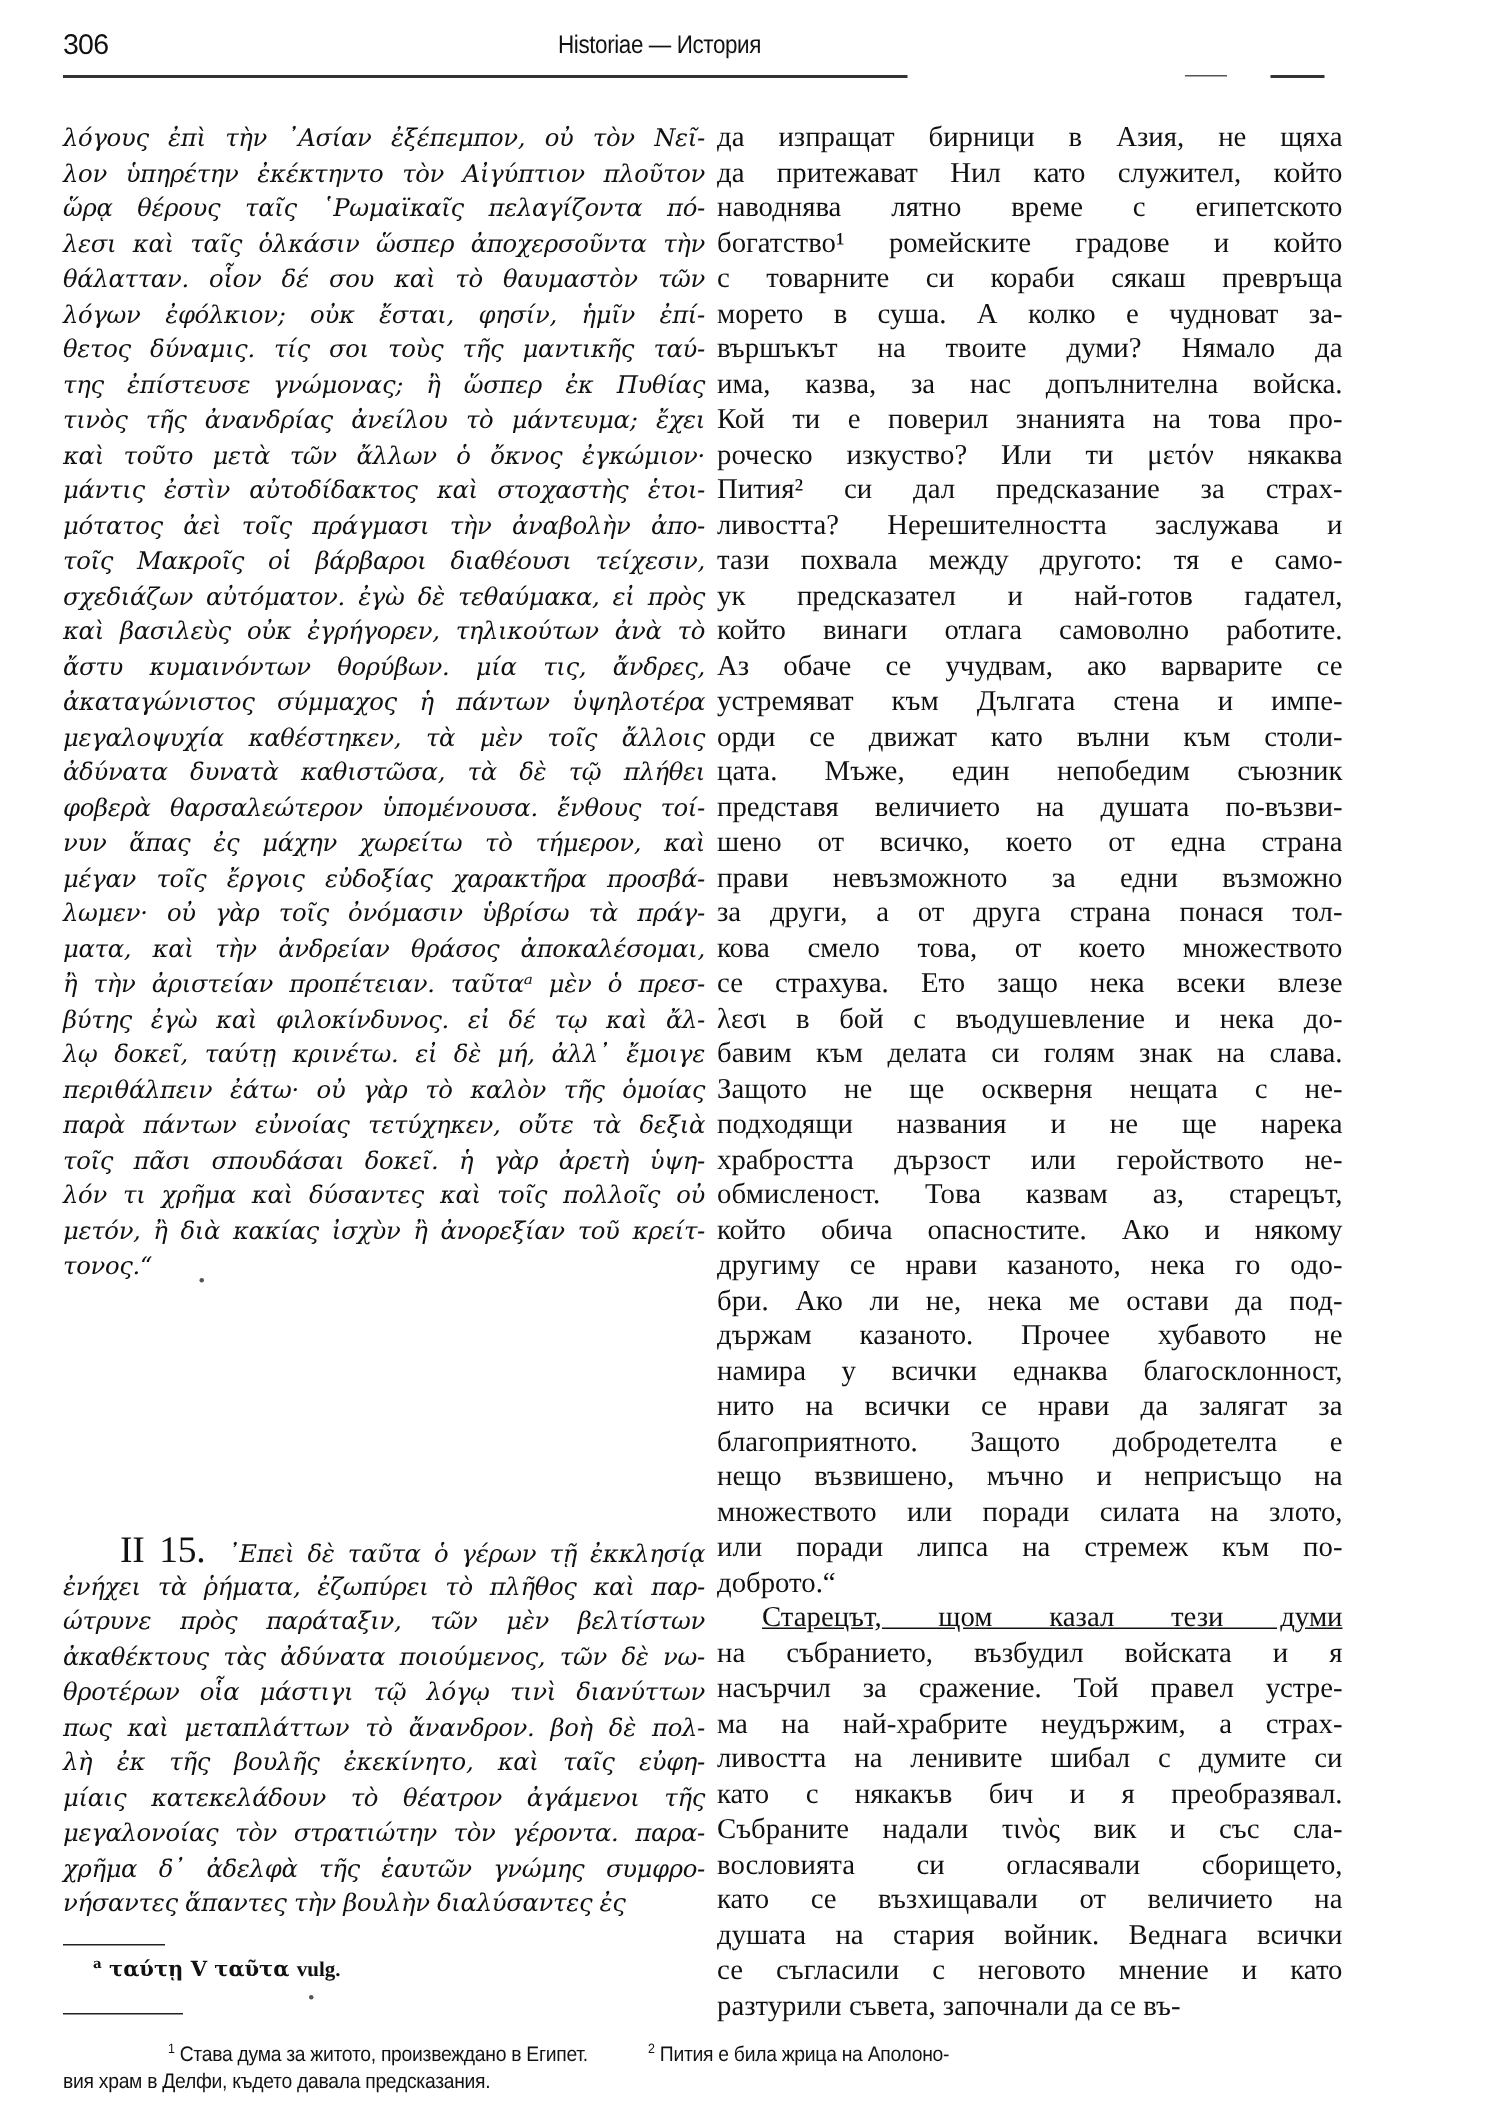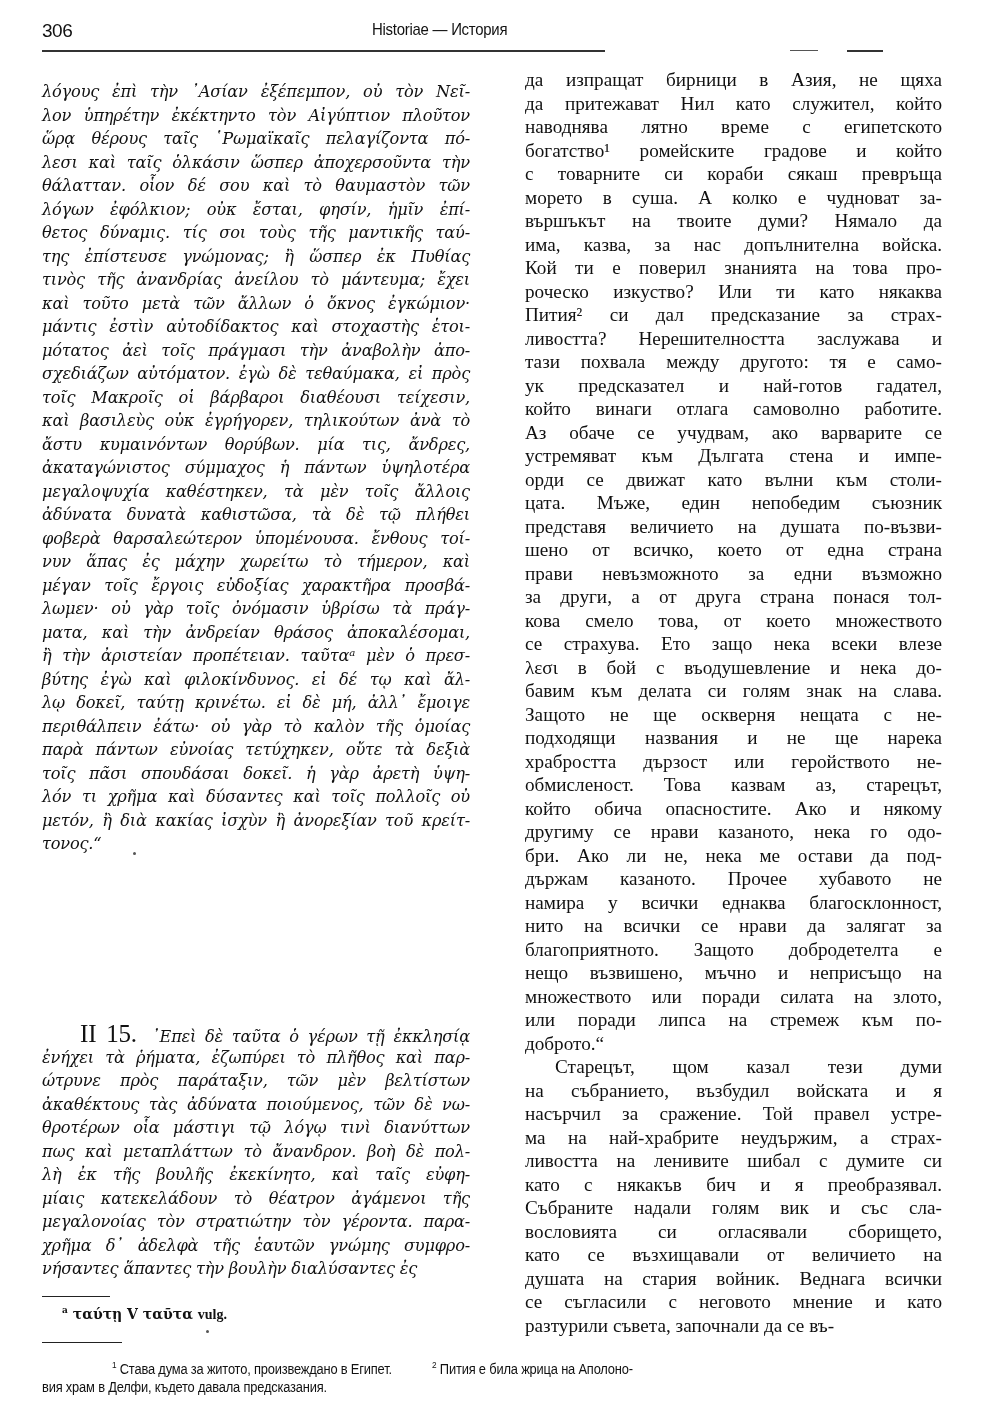--- a/index.html
+++ b/index.html
@@ -8,28 +8,28 @@
 
   .header { position: absolute; top: 14px; left: 42px; width: 870px; height: 40px; }
   .page-number { position: absolute; left: 0; top: 6px; font-family: "Liberation Sans", sans-serif; font-size: 19px; font-stretch: condensed; letter-spacing: -0.5px; }
   .running-title { position: absolute; left: 330px; top: 6px; font-family: "Liberation Sans", sans-serif; font-size: 17px; letter-spacing: -0.3px; transform: scaleX(0.88); transform-origin: left; }
   .header-rule { position: absolute; left: 0; top: 36px; width: 563px; height: 2px; background: #333; }
   .header-dash1 { position: absolute; left: 748px; top: 36px; width: 28px; height: 1px; background: #555; }
   .header-dash2 { position: absolute; left: 805px; top: 36px; width: 36px; height: 2px; background: #333; }
 
   .col { position: absolute; }
   .col-greek { left: 42px; top: 80px; width: 428px; }
-  .col-bg { left: 478px; top: 68px; width: 417px; margin-left: 47px; }
+  .col-bg { left: 478px; top: 80px; width: 417px; }
 
   .line { display: block; white-space: nowrap; height: 23.5px; line-height: 23.5px; text-align: justify; text-align-last: justify; }
   .greek .line { font-family: "DejaVu Serif", serif; font-style: italic; font-size: 16.2px; letter-spacing: -0.2px; }
   .bg .line { font-family: "Liberation Serif", serif; font-size: 19.2px; }
   .line.last { text-align-last: left; }
   .line.indent { padding-left: 38px; }
-  .bg .line.indent { padding-left: 30px; }
+  .bg .line.indent { padding-left: 30px; text-decoration: underline; }
   .section-num { font-style: normal; font-family: "Liberation Serif", serif; font-size: 25px; margin-right: 6px; }
   .greek-it { font-style: italic; }
 
   .bottom-greek { position: absolute; left: 42px; top: 1022px; width: 428px; }
 
   .fn-rule-greek { position: absolute; left: 42px; top: 1296px; width: 68px; height: 1px; background: #222; }
   .apparatus { position: absolute; left: 62px; top: 1305px; font-family: "DejaVu Serif", serif; font-size: 14px; font-weight: bold; }
   .apparatus .ap-vulg { font-family: "Liberation Serif", serif; font-style: normal; font-weight: bold; }
   .apparatus sup { font-size: 9px; }
 
@@ -60,22 +60,22 @@
       <span class="line">ὥρᾳ θέρους ταῖς ῾Ρωμαϊκαῖς πελαγίζοντα πό-</span>
       <span class="line">λεσι καὶ ταῖς ὁλκάσιν ὥσπερ ἀποχερσοῦντα τὴν</span>
       <span class="line">θάλατταν. οἷον δέ σου καὶ τὸ θαυμαστὸν τῶν</span>
       <span class="line">λόγων ἐφόλκιον; οὐκ ἔσται, φησίν, ἡμῖν ἐπί-</span>
       <span class="line">θετος δύναμις. τίς σοι τοὺς τῆς μαντικῆς ταύ-</span>
       <span class="line">της ἐπίστευσε γνώμονας; ἢ ὥσπερ ἐκ Πυθίας</span>
       <span class="line">τινὸς τῆς ἀνανδρίας ἀνείλου τὸ μάντευμα; ἔχει</span>
       <span class="line">καὶ τοῦτο μετὰ τῶν ἄλλων ὁ ὄκνος ἐγκώμιον·</span>
       <span class="line">μάντις ἐστὶν αὐτοδίδακτος καὶ στοχαστὴς ἑτοι-</span>
       <span class="line">μότατος ἀεὶ τοῖς πράγμασι τὴν ἀναβολὴν ἀπο-</span>
+      <span class="line">τοῖς Μακροῖς οἱ βάρβαροι διαθέουσι τείχεσιν,</span>
       <span class="line">σχεδιάζων αὐτόματον. ἐγὼ δὲ τεθαύμακα, εἰ πρὸς</span>
-      <span class="line">τοῖς Μακροῖς οἱ βάρβαροι διαθέουσι τείχεσιν,</span>
       <span class="line">καὶ βασιλεὺς οὐκ ἐγρήγορεν, τηλικούτων ἀνὰ τὸ</span>
       <span class="line">ἄστυ κυμαινόντων θορύβων. μία τις, ἄνδρες,</span>
       <span class="line">ἀκαταγώνιστος σύμμαχος ἡ πάντων ὑψηλοτέρα</span>
       <span class="line">μεγαλοψυχία καθέστηκεν, τὰ μὲν τοῖς ἄλλοις</span>
       <span class="line">ἀδύνατα δυνατὰ καθιστῶσα, τὰ δὲ τῷ πλήθει</span>
       <span class="line">φοβερὰ θαρσαλεώτερον ὑπομένουσα. ἔνθους τοί-</span>
       <span class="line">νυν ἅπας ἐς μάχην χωρείτω τὸ τήμερον, καὶ</span>
       <span class="line">μέγαν τοῖς ἔργοις εὐδοξίας χαρακτῆρα προσβά-</span>
       <span class="line">λωμεν· οὐ γὰρ τοῖς ὀνόμασιν ὑβρίσω τὰ πράγ-</span>
       <span class="line">ματα, καὶ τὴν ἀνδρείαν θράσος ἀποκαλέσομαι,</span>
@@ -109,21 +109,21 @@
   <div class="col col-bg bg" id="bg-col">
       <span class="line">да изпращат бирници в Азия, не щяха</span>
       <span class="line">да притежават Нил като служител, който</span>
       <span class="line">наводнява лятно време с египетското</span>
       <span class="line">богатство¹ ромейските градове и който</span>
       <span class="line">с товарните си кораби сякаш превръща</span>
       <span class="line">морето в суша. А колко е чудноват за-</span>
       <span class="line">вършъкът на твоите думи? Нямало да</span>
       <span class="line">има, казва, за нас допълнителна войска.</span>
       <span class="line">Кой ти е поверил знанията на това про-</span>
-      <span class="line">роческо изкуство? Или ти като някаква</span>
+      <span class="line">роческо изкуство? Или ти μετόν някаква</span>
       <span class="line">Пития² си дал предсказание за страх-</span>
       <span class="line">ливостта? Нерешителността заслужава и</span>
       <span class="line">тази похвала между другото: тя е само-</span>
       <span class="line">ук предсказател и най-готов гадател,</span>
       <span class="line">който винаги отлага самоволно работите.</span>
       <span class="line">Аз обаче се учудвам, ако варварите се</span>
       <span class="line">устремяват към Дългата стена и импе-</span>
       <span class="line">орди се движат като вълни към столи-</span>
       <span class="line">цата. Мъже, един непобедим съюзник</span>
       <span class="line">представя величието на душата по-възви-</span>
@@ -148,21 +148,21 @@
       <span class="line">нещо възвишено, мъчно и неприсъщо на</span>
       <span class="line">множеството или поради силата на злото,</span>
       <span class="line">или поради липса на стремеж към по-</span>
       <span class="line last">доброто.“</span>
       <span class="line indent">Старецът, щом казал тези думи</span>
       <span class="line">на събранието, възбудил войската и я</span>
       <span class="line">насърчил за сражение. Той правел устре-</span>
       <span class="line">ма на най-храбрите неудържим, а страх-</span>
       <span class="line">ливостта на ленивите шибал с думите си</span>
       <span class="line">като с някакъв бич и я преобразявал.</span>
-      <span class="line">Събраните надали голям вик и със сла-</span>
+      <span class="line">Събраните надали τινὸς вик и със сла-</span>
       <span class="line">вословията си огласявали сборището,</span>
       <span class="line">като се възхищавали от величието на</span>
       <span class="line">душата на стария войник. Веднага всички</span>
       <span class="line">се съгласили с неговото мнение и като</span>
       <span class="line last">разтурили съвета, започнали да се въ-</span>
     </div>
 
   <div class="fn-rule-greek"></div>
   <div class="apparatus">
     <sup>a</sup>

